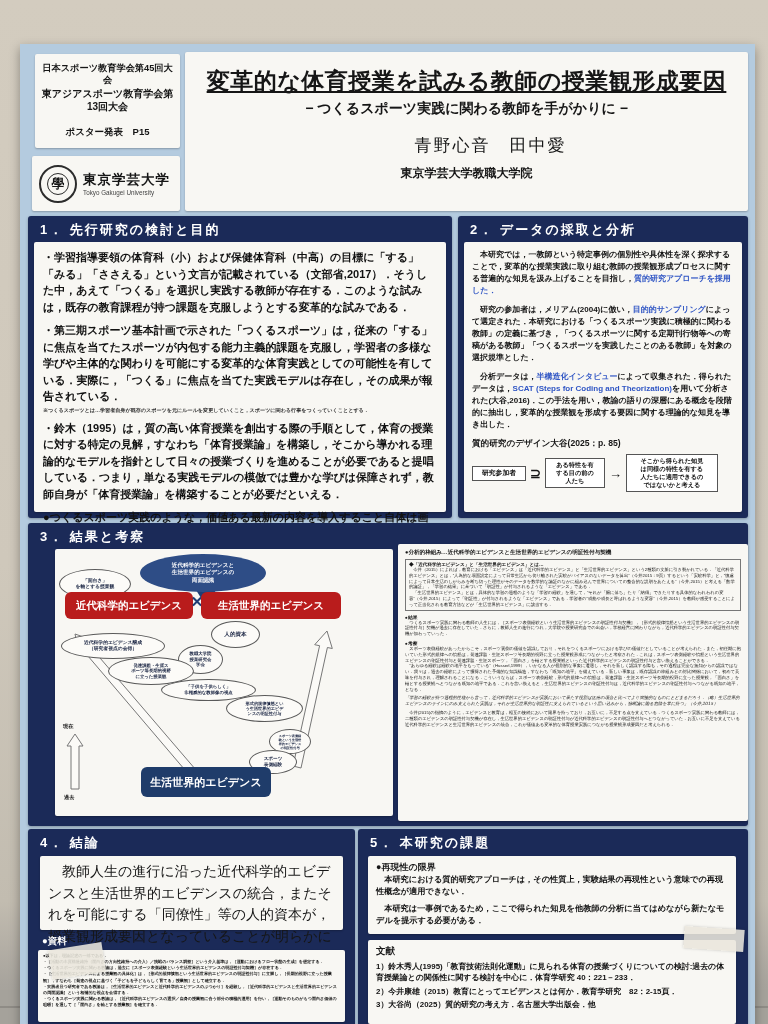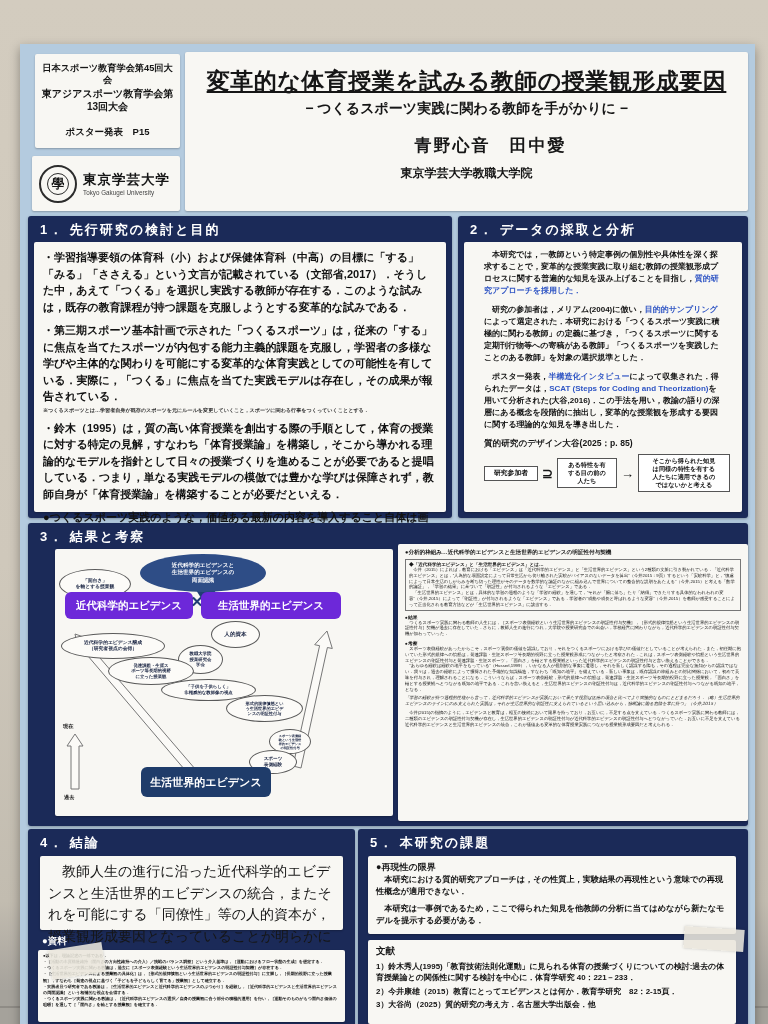--- a/index.html
+++ b/index.html
@@ -12,21 +12,21 @@
   .floor-seam{position:absolute;left:0;top:1006px;width:768px;height:2px;background:#8f8c86;}
   .poster{position:absolute;left:20px;top:4px;width:735px;height:988px;background:#b4cbdf;box-shadow:0 4px 10px rgba(0,0,0,.35);margin-top:40px;}
   .card{position:absolute;background:#f8f7f3;border-radius:2px;box-shadow:0 1px 2px rgba(0,0,0,.25);}
   .sec{position:absolute;background:#1b2a58;border-radius:3px;box-shadow:0 1px 3px rgba(0,0,0,.3);}
   .sec-h{color:#ffffff;font-weight:bold;font-size:13px;padding:5px 0 0 12px;letter-spacing:2px;}
   .pre{white-space:pre-line;}
   .t-body{font-size:11px;line-height:1.5;font-weight:600;color:#121212;}
   .t-note{font-size:5.1px;color:#333;font-weight:600;}
   .blue{color:#2f55c4;}
   .ell{position:absolute;background:#fcfbf8;border:1px solid #5a5a5a;border-radius:50%;display:flex;align-items:center;justify-content:center;text-align:center;white-space:pre-line;color:#15203f;font-weight:700;}
-  .nbox{position:absolute;background:#6d28d9;color:#fff;font-weight:bold;display:flex;align-items:center;justify-content:center;border-radius:6px;text-align:center;}
+  .nbox{position:absolute;background:#b91c1c;color:#fff;font-weight:bold;display:flex;align-items:center;justify-content:center;border-radius:6px;text-align:center;}
   .purpose-box{border:1px solid #8a8a8a;background:#fef9c3;color:#16254e;font-weight:bold;font-size:9.2px;line-height:1.45;padding:3px 6px;flex:1;}
   .sbox{border:1px solid #555;padding:2px 3px;font-size:6.2px;line-height:1.3;font-weight:700;text-align:center;background:#fff;color:#111;}
   .quote{font-family:"DejaVu Serif",serif;font-style:italic;}
   .tape{position:absolute;background:rgba(233,230,220,.88);box-shadow:0 0 3px rgba(0,0,0,.18);}
   p{margin:0 0 7px 0;}
 </style>
 </head>
 <body>
 
 <div class="floor"></div>
@@ -46,21 +46,21 @@
     </div>
     <div style="margin-left:6px;">
       <div style="font-family:'Liberation Serif',serif;font-size:13.5px;font-weight:bold;letter-spacing:1px;">東京学芸大学</div>
       <div style="font-size:6.3px;color:#444;">Tokyo Gakugei University</div>
     </div>
   </div>
 
   <div class="card" style="left:165px;top:8px;width:563px;height:159px;text-align:center;padding-top:14px;box-sizing:border-box;">
     <div style="font-size:23px;font-weight:bold;letter-spacing:0.5px;text-decoration:underline;">変革的な体育授業を試みる教師の授業観形成要因</div>
     <div style="font-size:14px;font-weight:bold;margin-top:3px;">− つくるスポーツ実践に関わる教師を手がかりに −</div>
-    <div style="font-size:17px;font-weight:bold;margin-top:16px;letter-spacing:2px;padding-left:48px;">青野心音　田中愛</div>
+    <div style="font-size:17px;font-weight:normal;margin-top:16px;letter-spacing:2px;padding-left:48px;">青野心音　田中愛</div>
     <div style="font-size:12px;font-weight:bold;margin-top:8px;">東京学芸大学教職大学院</div>
   </div>
 
   <div class="sec" style="left:8px;top:172px;width:424px;height:302px;">
     <div class="sec-h">1． 先行研究の検討と目的</div>
     <div class="card" style="left:6px;top:26px;width:412px;height:270px;padding:7px 9px;box-sizing:border-box;">
       <p class="t-body">・学習指導要領の体育科（小）および保健体育科（中高）の目標に「する」「みる」「ささえる」という文言が記載されている（文部省,2017）．そうした中，あえて「つくる」を選択し実践する教師が存在する．このような試みは，既存の教育課程が持つ課題を克服しようとする変革的な試みである．</p>
       <p class="t-body" style="margin-bottom:2px;">・第三期スポーツ基本計画で示された「つくるスポーツ」は，従来の「する」に焦点を当てたスポーツが内包する能力主義的課題を克服し，学習者の多様な学びや主体的な関わりを可能にする変革的な体育実践としての可能性を有している．実際に，「つくる」に焦点を当てた実践モデルは存在し，その成果が報告されている．</p>
       <div class="t-note" style="margin-bottom:6px;">※つくるスポーツとは…学習者自身が既存のスポーツを元にルールを変更していくこと，スポーツに関わる行事をつくっていくこととする．</div>
       <p class="t-body">・鈴木（1995）は，質の高い体育授業を創出する際の手順として，体育の授業に対する特定の見解，すなわち「体育授業論」を構築し，そこから導かれる理論的なモデルを指針として日々の授業づくりを進めることが必要であると提唱している．つまり，単なる実践モデルの模倣では豊かな学びは保障されず，教師自身が「体育授業論」を構築することが必要だといえる．</p>
@@ -68,24 +68,24 @@
       <div style="display:flex;align-items:center;">
         <div style="font-size:16px;font-weight:bold;margin-right:4px;white-space:nowrap;">目的：</div>
         <div class="purpose-box">「つくるスポーツ実践」に関わる教師を手がかりとし，変革的な体育授業を試みる教師の授業観形成要因を明らかにすること．</div>
       </div>
       <div class="t-note" style="text-align:center;margin-top:3px;">※授業観とは…朝倉(2016)に倣い，教師の入職前経験，成長経験，研修経験からなる，授業を中心とした指導に関わる考えのこととする．</div>
     </div>
   </div>
 
   <div class="sec" style="left:438px;top:172px;width:290px;height:302px;">
     <div class="sec-h">2． データの採取と分析</div>
-    <div class="card" style="left:6px;top:26px;width:278px;height:270px;padding:7px 20px;box-sizing:border-box;">
+    <div class="card" style="left:6px;top:26px;width:278px;height:270px;padding:7px 8px;box-sizing:border-box;">
       <p class="t-body" style="font-size:8px;"><span>　本研究では，一教師という特定事例の個別性や具体性を深く探求することで，変革的な授業実践に取り組む教師の授業観形成プロセスに関する普遍的な知見を汲み上げることを目指し，</span><span class="blue">質的研究アプローチを採用した．</span></p>
       <p class="t-body" style="font-size:8px;"><span>　研究の参加者は，メリアム(2004)に倣い，</span><span class="blue">目的的サンプリング</span><span>によって選定された．本研究における「つくるスポーツ実践に積極的に関わる教師」の定義に基づき，「つくるスポーツに関する定期刊行物等への寄稿がある教師」「つくるスポーツを実践したことのある教師」を対象の選択規準とした．</span></p>
-      <p class="t-body" style="font-size:8px;"><span>　ポスター発表，</span><span class="blue">半構造化インタビュー</span><span>によって収集された．得られたデータは，</span><span class="blue">SCAT (Steps for Coding and Theorization)</span><span>を用いて分析された(大谷,2016)．この手法を用い，教諭の語りの深層にある概念を段階的に抽出し，変革的な授業観を形成する要因に関する理論的な知見を導き出した．</span></p>
+      <p class="t-body" style="font-size:8px;"><span>　分析データは，</span><span class="blue">半構造化インタビュー</span><span>によって収集された．得られたデータは，</span><span class="blue">SCAT (Steps for Coding and Theorization)</span><span>を用いて分析された(大谷,2016)．この手法を用い，教諭の語りの深層にある概念を段階的に抽出し，変革的な授業観を形成する要因に関する理論的な知見を導き出した．</span></p>
       <div style="font-size:8.6px;font-weight:bold;margin:2px 0 4px 0;">質的研究のデザイン大谷(2025：p. 85)</div>
       <div style="display:flex;align-items:center;gap:4px;">
         <div class="sbox" style="min-width:46px;font-size:6.8px;">研究参加者</div>
         <div style="font-size:13px;font-weight:bold;">⊇</div>
         <div class="sbox pre" style="min-width:52px;">ある特性を有
 する目の前の
 人たち</div>
         <div style="font-size:13px;font-weight:bold;">→</div>
         <div class="sbox pre" style="min-width:84px;">そこから得られた知見
 は同様の特性を有する

